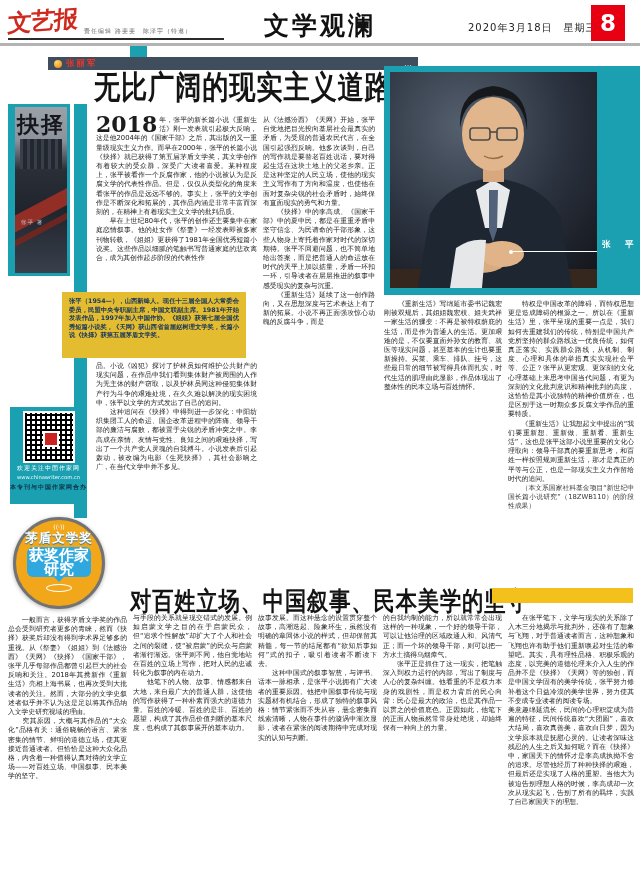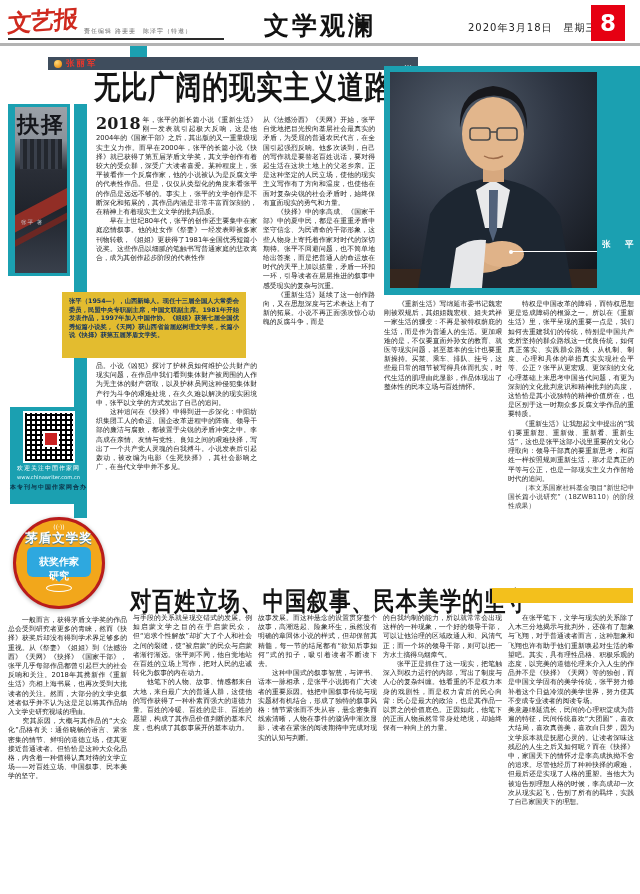--- a/index.html
+++ b/index.html
@@ -65,34 +65,34 @@
       background-image:repeating-linear-gradient(0deg,#000 0 2px,transparent 2px 5px),
                        repeating-linear-gradient(90deg,#000 0 2px,transparent 2px 5px);
       outline:2px solid #fff;}
   .qr::after{content:"";position:absolute;left:18px;top:18px;width:12px;height:12px;background:#c22;border:2px solid #fff;}
   .qr-line1{color:#fff;font-size:6px;letter-spacing:1px;}
   .qr-line2{color:#eafcff;font-size:5.2px;margin-top:1px;}
   .qr-line3{color:#0c3147;font-size:6px;font-weight:bold;margin-top:3px;letter-spacing:1px;}
 
   
   .badge{left:13px;top:517px;width:92px;height:92px;border-radius:50%;background:var(--badgeorange);
-         border:3px solid #b91c1c;box-shadow:0 1px 4px rgba(0,0,0,.3);text-align:center;z-index:6;box-sizing:border-box;}
+         border:3px solid #737373;box-shadow:0 1px 4px rgba(0,0,0,.3);text-align:center;z-index:6;box-sizing:border-box;}
   .badge-antenna{color:#fff;font-size:6px;line-height:8px;margin-top:3px;}
   .badge-title{color:#fff;font-size:12.5px;font-weight:900;letter-spacing:1px;line-height:14px;
                text-shadow:0 1px 1px #1b6fae;white-space:nowrap;}
   .badge-bubble{position:relative;margin:2px auto 0;width:64px;height:30px;background:var(--badgeblue);
-                border-radius:6px;color:#fff;font-weight:900;font-size:10px;line-height:14px;padding-top:8px;box-sizing:border-box;}
+                border-radius:6px;color:#fff;font-weight:900;font-size:15px;line-height:14px;padding-top:1px;box-sizing:border-box;}
   .badge-bubble::after{content:"";position:absolute;left:27px;bottom:-5px;border:5px solid transparent;
                        border-top-color:var(--badgeblue);border-bottom:none;}
   .badge-oval{width:24px;height:6px;border:1.5px solid #fff;border-radius:50%;margin:7px auto 0;}
 
   
   .body-col{position:absolute;font-size:6.8px;line-height:9.2px;color:#1c1c1c;text-align:justify;overflow:hidden;}
   .body-col p{margin:0;}
-  .drop{float:left;font-size:16px;line-height:16px;font-weight:bold;padding-right:2px;
+  .drop{float:left;font-size:22px;line-height:16px;font-weight:bold;padding-right:2px;
         font-family:"DejaVu Serif","Liberation Serif",serif;}
   .note{color:#3a3a3a;}
 
   #a1-colA-top{left:96px;top:116px;width:161px;height:176px;}
   #a1-colA-bottom{left:96px;top:362px;width:161px;height:216px;}
   #a1-colB{left:263px;top:116px;width:112px;height:462px;}
   #a1-colC{left:384px;top:300px;width:118px;height:278px;}
   #a1-colD{left:508px;top:300px;width:126px;height:278px;}
 
   

